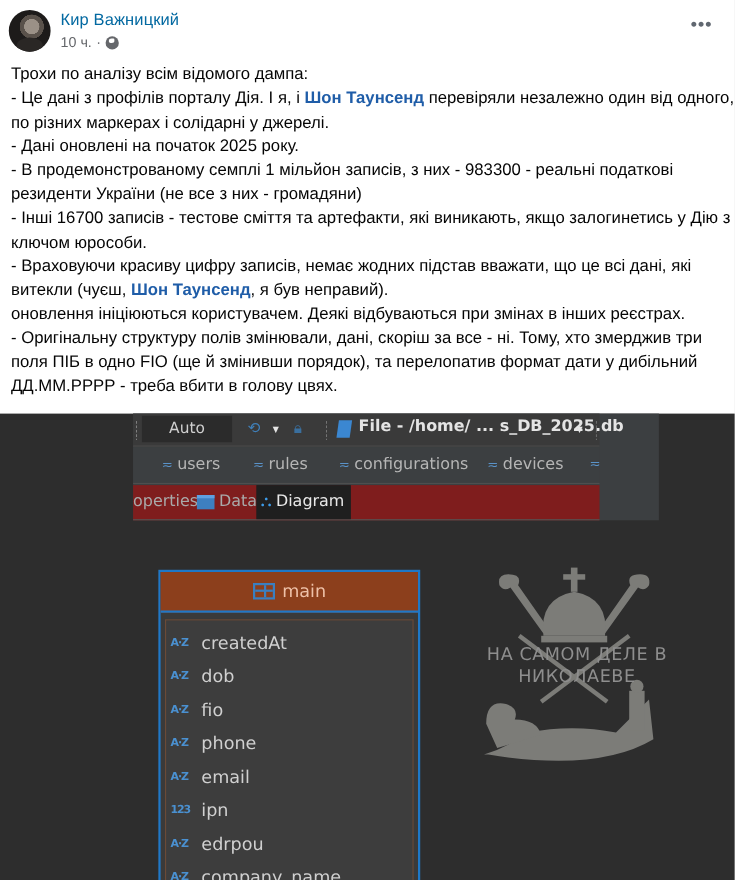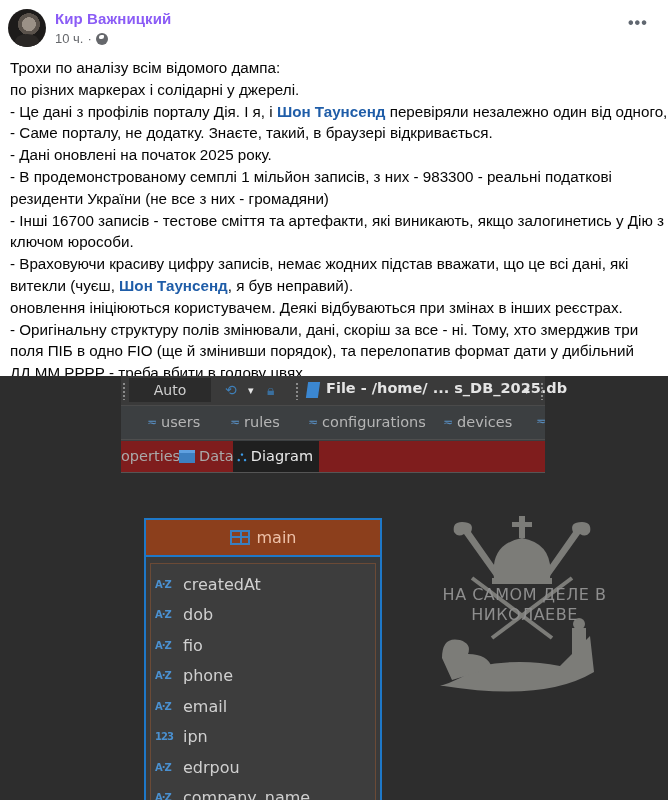--- a/index.html
+++ b/index.html
@@ -4,32 +4,32 @@
 <style>
   * { box-sizing: border-box; margin: 0; padding: 0; }
   html, body { width: 668px; height: 800px; overflow: hidden; background: #ffffff; }
   body { font-family: "Liberation Sans", sans-serif; color: #050505; position: relative; }
 
   .post-header { position: absolute; left: 0; top: 0; width: 668px; height: 56px; }
   .avatar { position: absolute; left: 8px; top: 9px; width: 38px; height: 38px; border-radius: 50%;
     background: radial-gradient(circle at 55% 40%, #9b9187 0 22%, #5a524b 23% 35%, #1d1b1a 36%);
     overflow: hidden; }
   .avatar::after { content: ""; position: absolute; left: 7px; top: 25px; width: 24px; height: 16px; border-radius: 50% 50% 0 0; background: #2a2725; }
-  .author { position: absolute; left: 55px; top: 10px; font-size: 15px; font-weight: bold; color: #8b5cf6; letter-spacing: 0.1px; text-align: center; }
+  .author { position: absolute; left: 55px; top: 10px; font-size: 15px; font-weight: normal; color: #0369a1; letter-spacing: 0.1px; text-align: center; }
   .meta { position: absolute; left: 55px; top: 31px; font-size: 13px; color: #65676b; display: flex; align-items: center; gap: 4px; }
   .globe { display: inline-block; width: 12px; height: 12px; border-radius: 50%; background: #65676b; position: relative; }
   .globe::before { content: ""; position: absolute; left: 3px; top: 2px; width: 5px; height: 4px; background: #fff; border-radius: 50% 20% 50% 30%; }
   .more-btn { position: absolute; left: 628px; top: 18px; font-size: 16px; color: #606770; letter-spacing: 1px; line-height: 10px; font-weight: bold; }
 
   .post-text { position: absolute; left: 10px; top: 57px; width: 650px; font-size: 15.2px; line-height: 21.8px; color: #050505; }
   .post-text .line { white-space: nowrap; }
   .mention { color: #1f5da8; font-weight: bold; }
 
   .shot { position: absolute; left: 0; top: 376px; width: 668px; height: 424px; background: #2d2d2d; }
-  .dbeaver { position: absolute; left: 121px; top: 0; width: 424px; height: 97px; background: #3c3f41; }
+  .dbeaver { position: absolute; left: 121px; top: 0; width: 478px; height: 97px; background: #3c3f41; }
   .toolbar { position: absolute; left: 0; top: 0; width: 424px; height: 30px; background: #3a3a3a; border-bottom: 1px solid #4a4a4a; }
   .grip { position: absolute; top: 6px; width: 2px; height: 18px; background-image: radial-gradient(#8a8a8a 40%, transparent 45%); background-size: 2px 4px; }
   .auto-box { position: absolute; left: 8px; top: 2px; width: 82px; height: 24px; background: #2b2b2b; color: #cfcfcf; font-family: "DejaVu Sans", sans-serif; font-size: 14px; text-align: center; line-height: 24px; }
   .tb-icon { position: absolute; top: 6px; font-family: "DejaVu Sans", sans-serif; font-size: 14px; }
   .file-label { position: absolute; left: 205px; top: 4px; color: #e4e4e4; font-family: "DejaVu Sans", sans-serif; font-size: 14.5px; font-weight: bold; white-space: nowrap; }
 
   .tables-row { position: absolute; left: 0; top: 31px; width: 424px; height: 33px; background: #3c3f41; border-bottom: 1px solid #4e4e4e; }
   .tbl-tab { position: absolute; top: 7px; color: #b5b5b5; font-family: "DejaVu Sans", sans-serif; font-size: 14.5px; white-space: nowrap; display: flex; align-items: center; gap: 4px; }
   .tbl-icon { color: #5a93c9; font-size: 12px; }
 
@@ -57,23 +57,22 @@
   <div class="meta">
     <span>10 ч.</span>
     <span>·</span>
     <span class="globe"></span>
   </div>
   <div class="more-btn">•••</div>
 </div>
 
 <div class="post-text" id="post-text">
     <div class="line"><span>Трохи по аналізу всім відомого дампа:</span></div>
+    <div class="line"><span>- Це дані з профілів порталу Дія. І я, і </span><span class="mention">Шон Таунсенд</span><span> перевіряли незалежно один від одного,</span></div>
     <div class="line"><span>по різних маркерах і солідарні у джерелі.</span></div>
-    <div class="line"><span>- Це дані з профілів порталу Дія. І я, і </span><span class="mention">Шон Таунсенд</span><span> перевіряли незалежно один від одного,</span></div>
-    <div class="line"><span>- Саме порталу, не додатку. Знаєте, такий, в браузері відкривається.</span></div>
     <div class="line"><span>- Дані оновлені на початок 2025 року.</span></div>
     <div class="line"><span>- В продемонстрованому семплі 1 мільйон записів, з них - 983300 - реальні податкові</span></div>
     <div class="line"><span>резиденти України (не все з них - громадяни)</span></div>
     <div class="line"><span>- Інші 16700 записів - тестове сміття та артефакти, які виникають, якщо залогинетись у Дію з</span></div>
     <div class="line"><span>ключом юрособи.</span></div>
     <div class="line"><span>- Враховуючи красиву цифру записів, немає жодних підстав вважати, що це всі дані, які</span></div>
     <div class="line"><span>витекли (чуєш, </span><span class="mention">Шон Таунсенд</span><span>, я був неправий).</span></div>
     <div class="line"><span>оновлення ініціюються користувачем. Деякі відбуваються при змінах в інших реєстрах.</span></div>
     <div class="line"><span>- Оригінальну структуру полів змінювали, дані, скоріш за все - ні. Тому, хто змерджив три</span></div>
     <div class="line"><span>поля ПІБ в одно FIO (ще й змінивши порядок), та перелопатив формат дати у дибільний</span></div>

